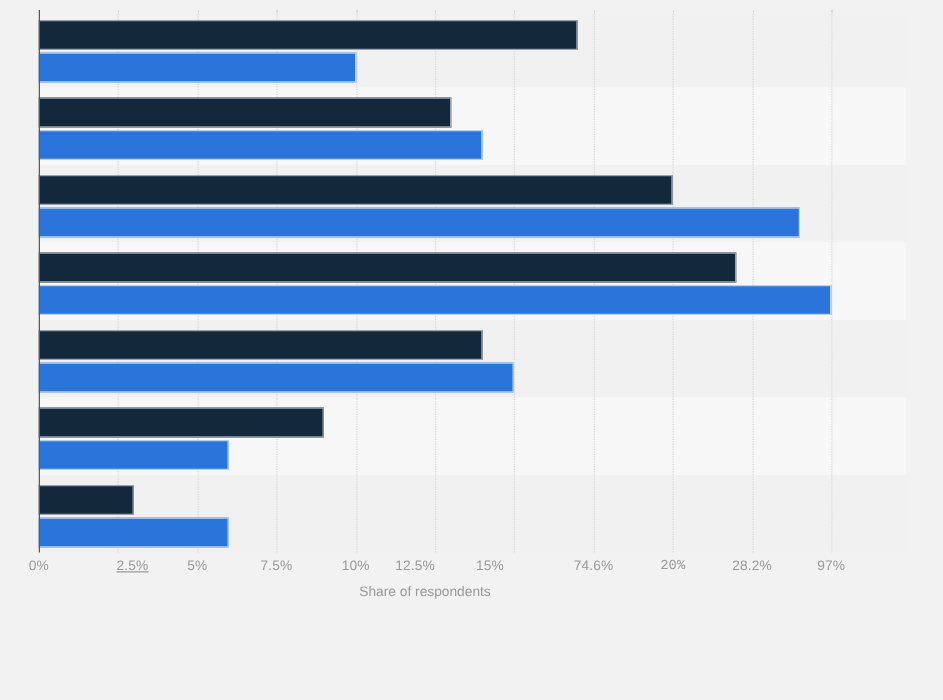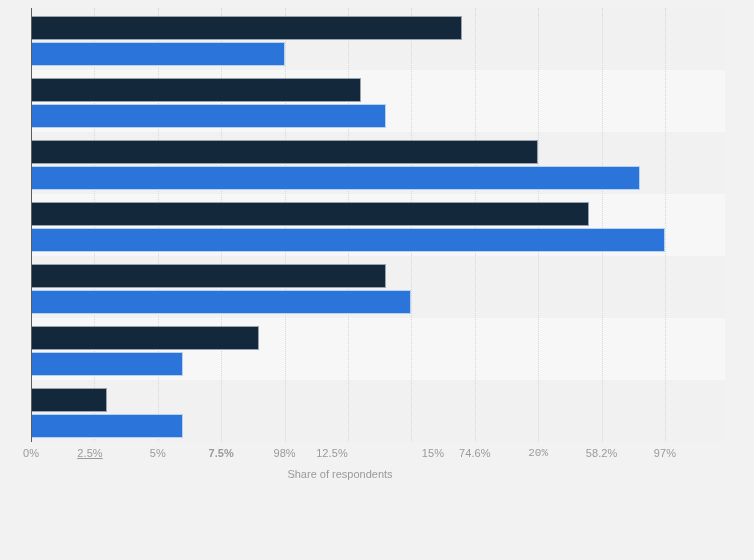--- a/index.html
+++ b/index.html
@@ -145,29 +145,29 @@
         <div class="bar series-1" title="6%" style="top: 344px; width: 152px; height: 24px;"></div>
         <div class="bar series-0" title="3%" style="top: 380px; width: 76px; height: 24px;"></div>
         <div class="bar series-1" title="6%" style="top: 406px; width: 152px; height: 24px;"></div>
       </div>
   </div>
 
   <div id="axis-line"></div>
 
   <div id="ticks-layer">
       <div class="tick-label" style="left: 31px;">0%</div>
-      <div class="tick-label" style="left: 90px; text-decoration: underline;">2.5%</div>
+      <div class="tick-label" style="left: 106px; text-decoration: underline;">2.5%</div>
       <div class="tick-label" style="left: 157.8px;">5%</div>
-      <div class="tick-label" style="left: 221.2px; font-weight: bold;">7.5%</div>
-      <div class="tick-label" style="left: 284.6px;">98%</div>
+      <div class="tick-label" style="left: 221.2px;">7.5%</div>
+      <div class="tick-label" style="left: 284.6px;">10%</div>
       <div class="tick-label" style="left: 332px;">12.5%</div>
-      <div class="tick-label" style="left: 433px;">15%</div>
+      <div class="tick-label" style="left: 392px;">15%</div>
       <div class="tick-label" style="left: 474.8px;">74.6%</div>
       <div class="tick-label" style="left: 538.2px; font-family: Liberation Mono, monospace;">20%</div>
-      <div class="tick-label" style="left: 601.6px;">58.2%</div>
+      <div class="tick-label" style="left: 601.6px;">28.2%</div>
       <div class="tick-label" style="left: 665px;">97%</div>
     </div>
 
   <div id="x-axis-title">
     <span id="x-axis-title-inner" style="transform: translateX(-29px);">Share of respondents</span>
   </div>
 
 </div>
 
 </body></html>

